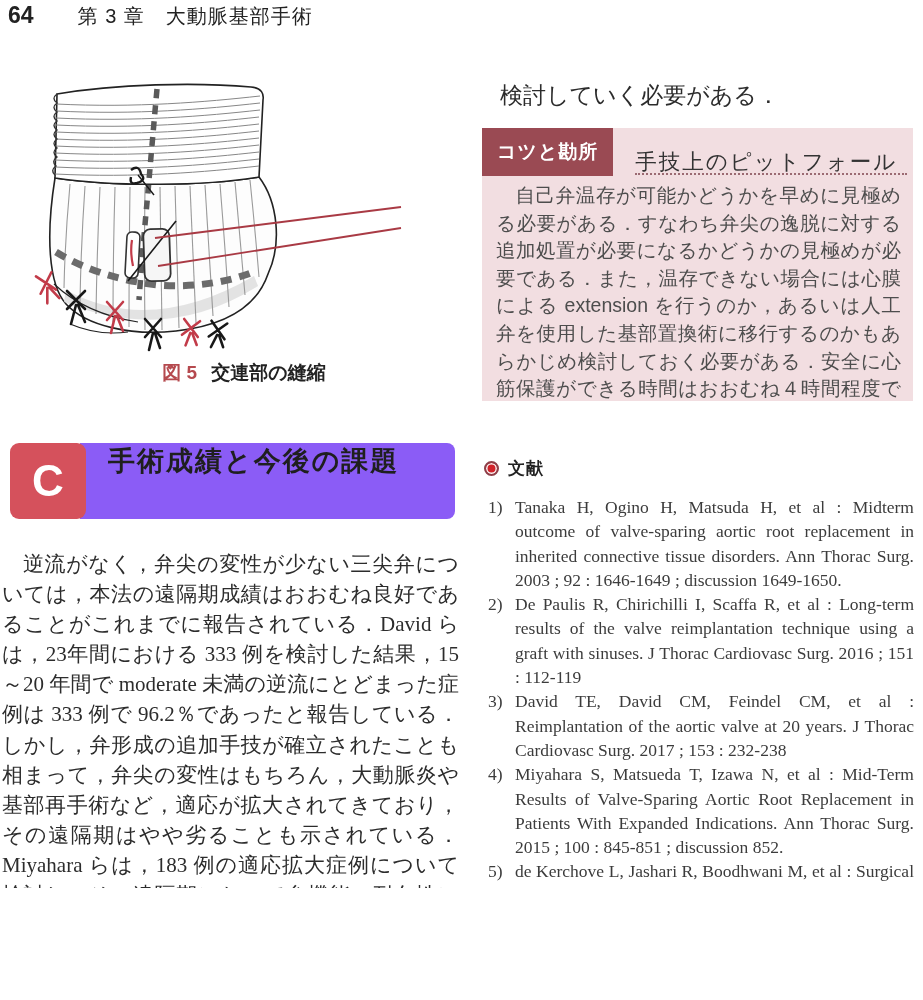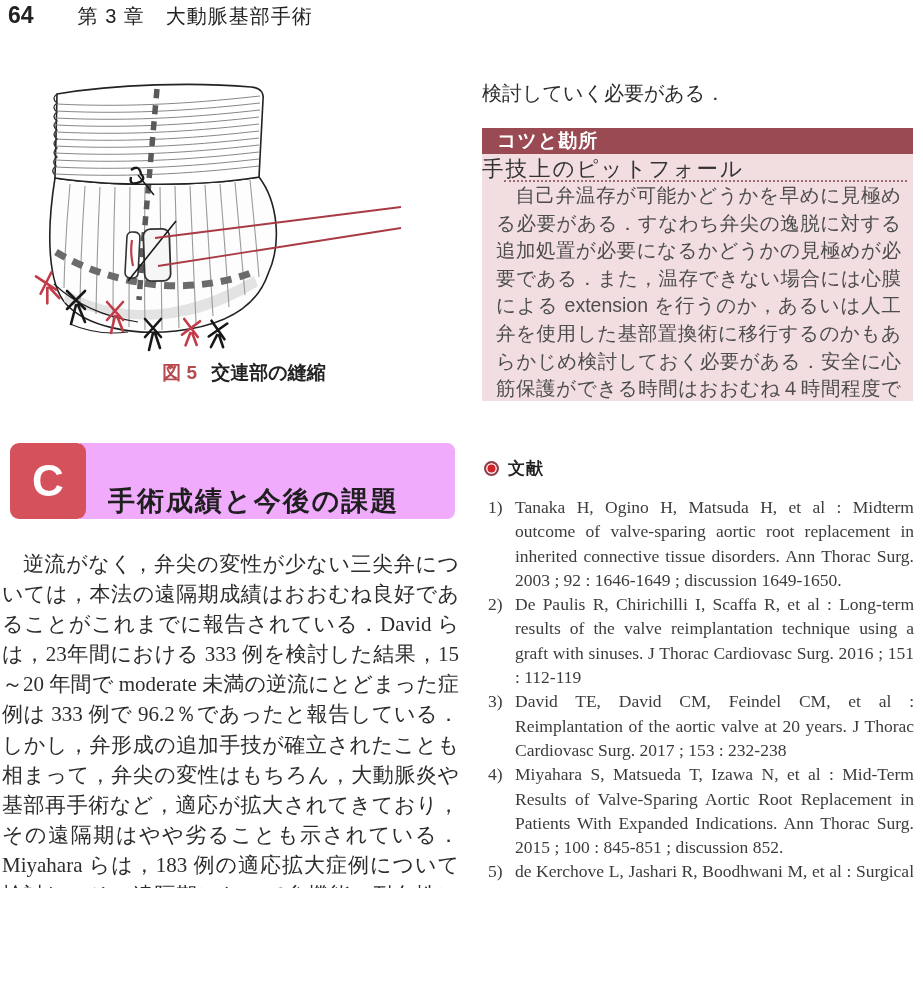--- a/index.html
+++ b/index.html
@@ -18,38 +18,38 @@
   
   .figure-illustration{position:absolute;left:26px;top:74px;}
   .figure-caption{position:absolute;top:360px;left:0;width:460px;text-align:center;
     font-family:"Liberation Sans",sans-serif;font-size:19px;font-weight:bold;color:#222;}
   .figure-caption .fig-label{color:#b5494e;margin-right:14px;margin-left:28px;}
   
   .section-heading{position:absolute;top:443px;left:10px;width:445px;height:76px;display:flex;}
   .section-letter{width:76px;height:76px;background:#d5515c;border-radius:9px;color:#fff;
     font-family:"Liberation Sans",sans-serif;font-size:44px;font-weight:bold;
     display:flex;align-items:center;justify-content:center;flex-shrink:0;}
-  .section-bar{flex:1;background:#f0abfc;border-radius:0 8px 8px 0;display:flex;align-items:flex-end;
+  .section-bar{flex:1;background:#8b5cf6;border-radius:0 8px 8px 0;display:flex;align-items:flex-start;
     margin-left:-6px;z-index:-1;padding-left:28px;}
   .section-title{font-family:"Liberation Sans",sans-serif;font-size:27px;font-weight:bold;color:#1f1f1f;letter-spacing:2px;}
   .section-heading{z-index:0;}
   .section-letter{z-index:1;}
   
   .body-text{position:absolute;top:549px;left:2px;width:457px;
     font-size:21px;line-height:30.1px;text-align:justify;color:#2c2c2c;}
   .body-text p{margin:0;text-indent:1em;}
   
   .right-col{position:absolute;left:482px;top:0;width:431px;}
-  .lead-text{position:absolute;top:80px;left:0;font-size:20px;color:#2c2c2c;}
+  .lead-text{position:absolute;top:80px;left:18px;font-size:23px;color:#2c2c2c;}
   
   .tips-box{position:absolute;top:128px;left:0;width:431px;height:273px;background:#f2dee1;box-sizing:border-box;overflow:hidden;}
-  .tips-header{display:flex;height:48px;flex-direction:column;}
+  .tips-header{display:flex;height:48px;}
   .tips-tag{background:#9a4a53;color:#ffffff;font-family:"Liberation Sans",sans-serif;
     font-size:19px;font-weight:bold;display:flex;align-items:center;padding:0 15px;flex-shrink:0;letter-spacing:1px;}
-  .tips-title-wrap{flex:1;position:relative;display:flex;align-items:flex-start;}
+  .tips-title-wrap{flex:1;position:relative;display:flex;align-items:flex-end;padding-left:22px;}
   .tips-title{font-family:"Liberation Sans",sans-serif;font-size:21.5px;color:#333;letter-spacing:2px;}
   .tips-dotted-rule{position:absolute;left:22px;right:6px;bottom:1px;border-bottom:2px dotted #9b6a72;}
   .tips-body{padding:6px 12px 0 14px;font-family:"Liberation Sans",sans-serif;
     font-size:19.5px;line-height:27.6px;color:#4d4d4d;text-align:justify;}
   .tips-body p{margin:0;text-indent:1em;}
   
   .refs-heading{position:absolute;top:457px;left:2px;display:flex;align-items:center;}
   .refs-bullet{width:11px;height:11px;border-radius:50%;background:#d1232a;
     border:2px solid #8d4049;box-shadow:inset 0 0 0 1.5px #f7f2f2;margin-right:9px;}
   .refs-title{font-family:"Liberation Sans",sans-serif;font-size:17px;font-weight:bold;color:#222;letter-spacing:1px;}

